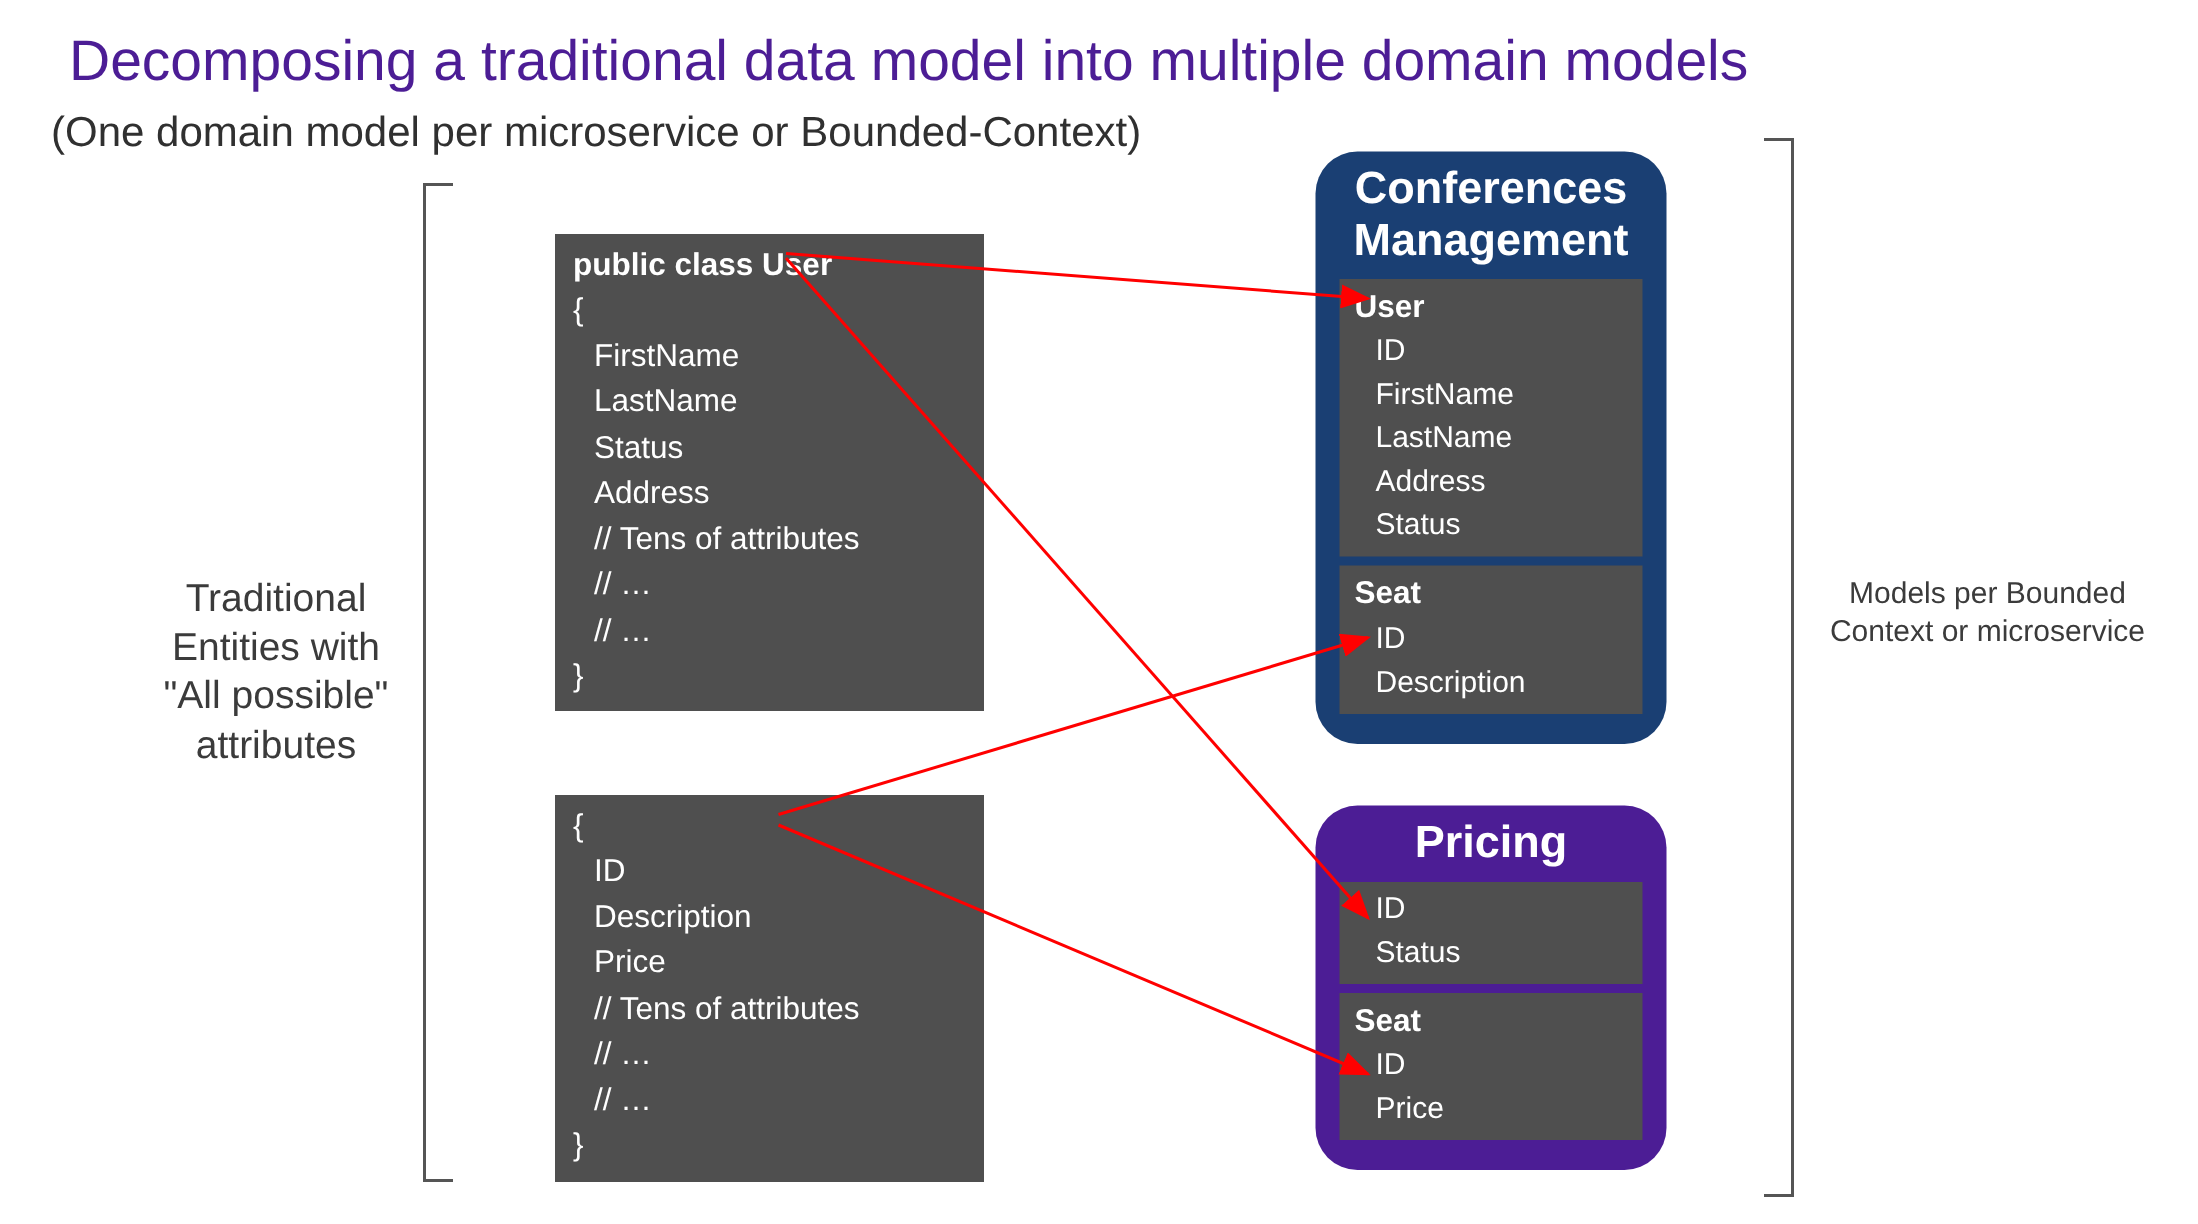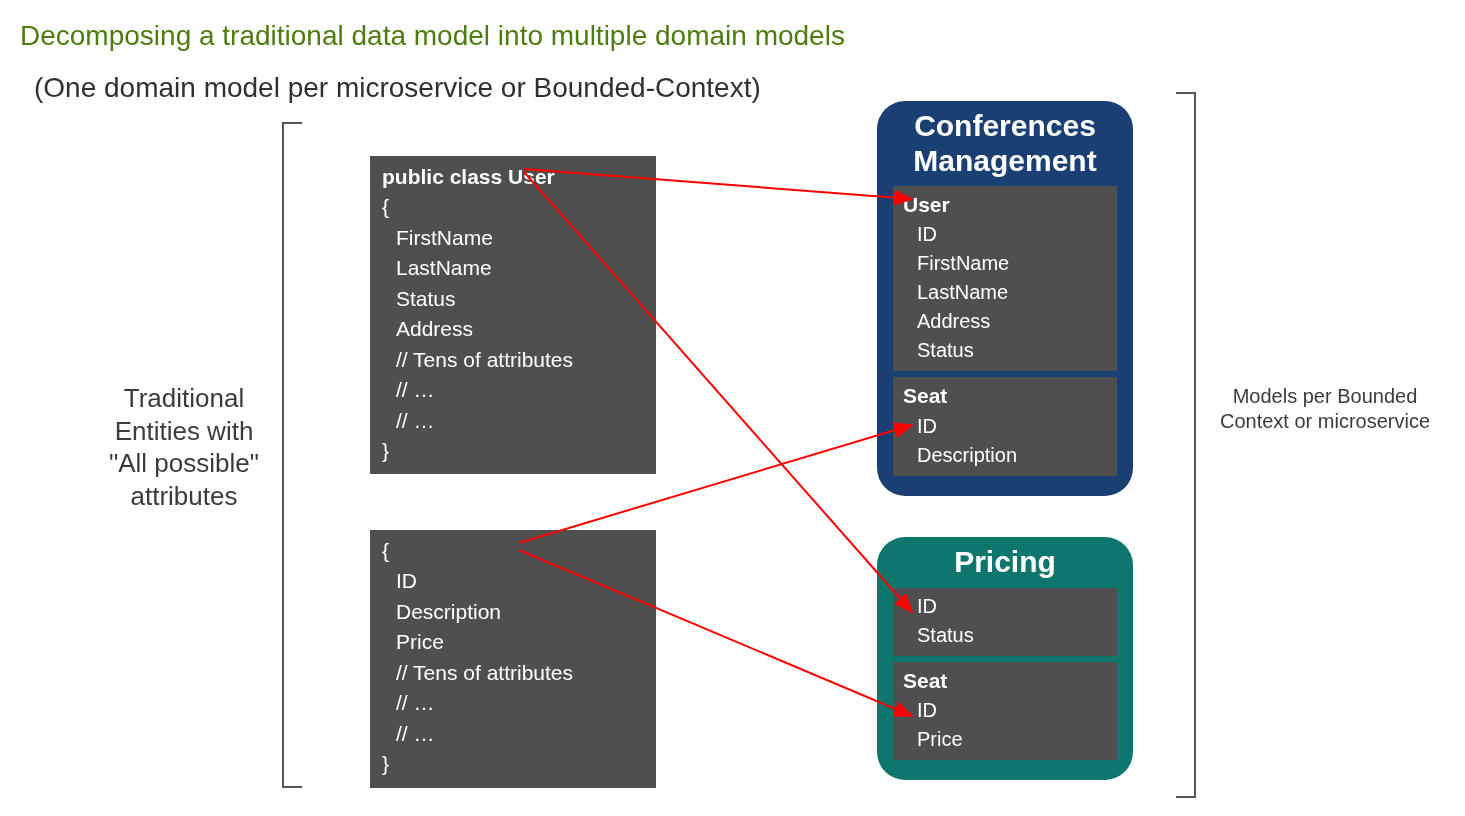--- a/index.html
+++ b/index.html
@@ -7,25 +7,25 @@
     font-family: "Segoe UI Light", "Segoe UI", -apple-system, "Helvetica Neue", Arial, sans-serif;
     background: #fff;
     width: 1465px;
     height: 816px;
     position: relative;
     overflow: hidden;
     color: #2b2b2b;
   }
   .title {
     position: absolute;
-    left: 20px;
+    left: 46px;
     top: 20px;
-    font-size: 28px;
-    font-weight: 300;
-    color: #4d7c0f;
+    font-size: 38px;
+    font-weight: 300;
+    color: #4c1d95;
   }
   .subtitle {
     position: absolute;
     left: 34px;
     top: 72px;
     font-size: 28px;
     font-weight: 400;
     color: #303030;
   }
 
@@ -74,33 +74,33 @@
   }
   .code-box .kw { font-weight: 700; }
   .code-box .cls { font-weight: 600; }
   .indent { padding-left: 14px; display: block; }
 
   
   .bc {
     position: absolute;
     border-radius: 28px;
     padding: 8px 12px 14px 12px;
-    width: 256px;
+    width: 234px;
   }
   .bc-title {
     color: #fff;
     font-size: 30px;
     font-weight: 700;
     text-align: center;
     line-height: 1.15;
     margin-bottom: 8px;
     font-family: "Segoe UI", Arial, sans-serif;
   }
   .bc-blue { background: #1a3f73; }
-  .bc-red  { background: #0f766e; }
+  .bc-red  { background: #4c1d95; }
 
   .entity-box {
     background: #4f4f4f;
     color: #fff;
     font-size: 20px;
     font-weight: 300;
     line-height: 1.45;
     padding: 4px 10px 6px 10px;
     margin: 6px 4px;
     font-family: "Segoe UI", Arial, sans-serif;

